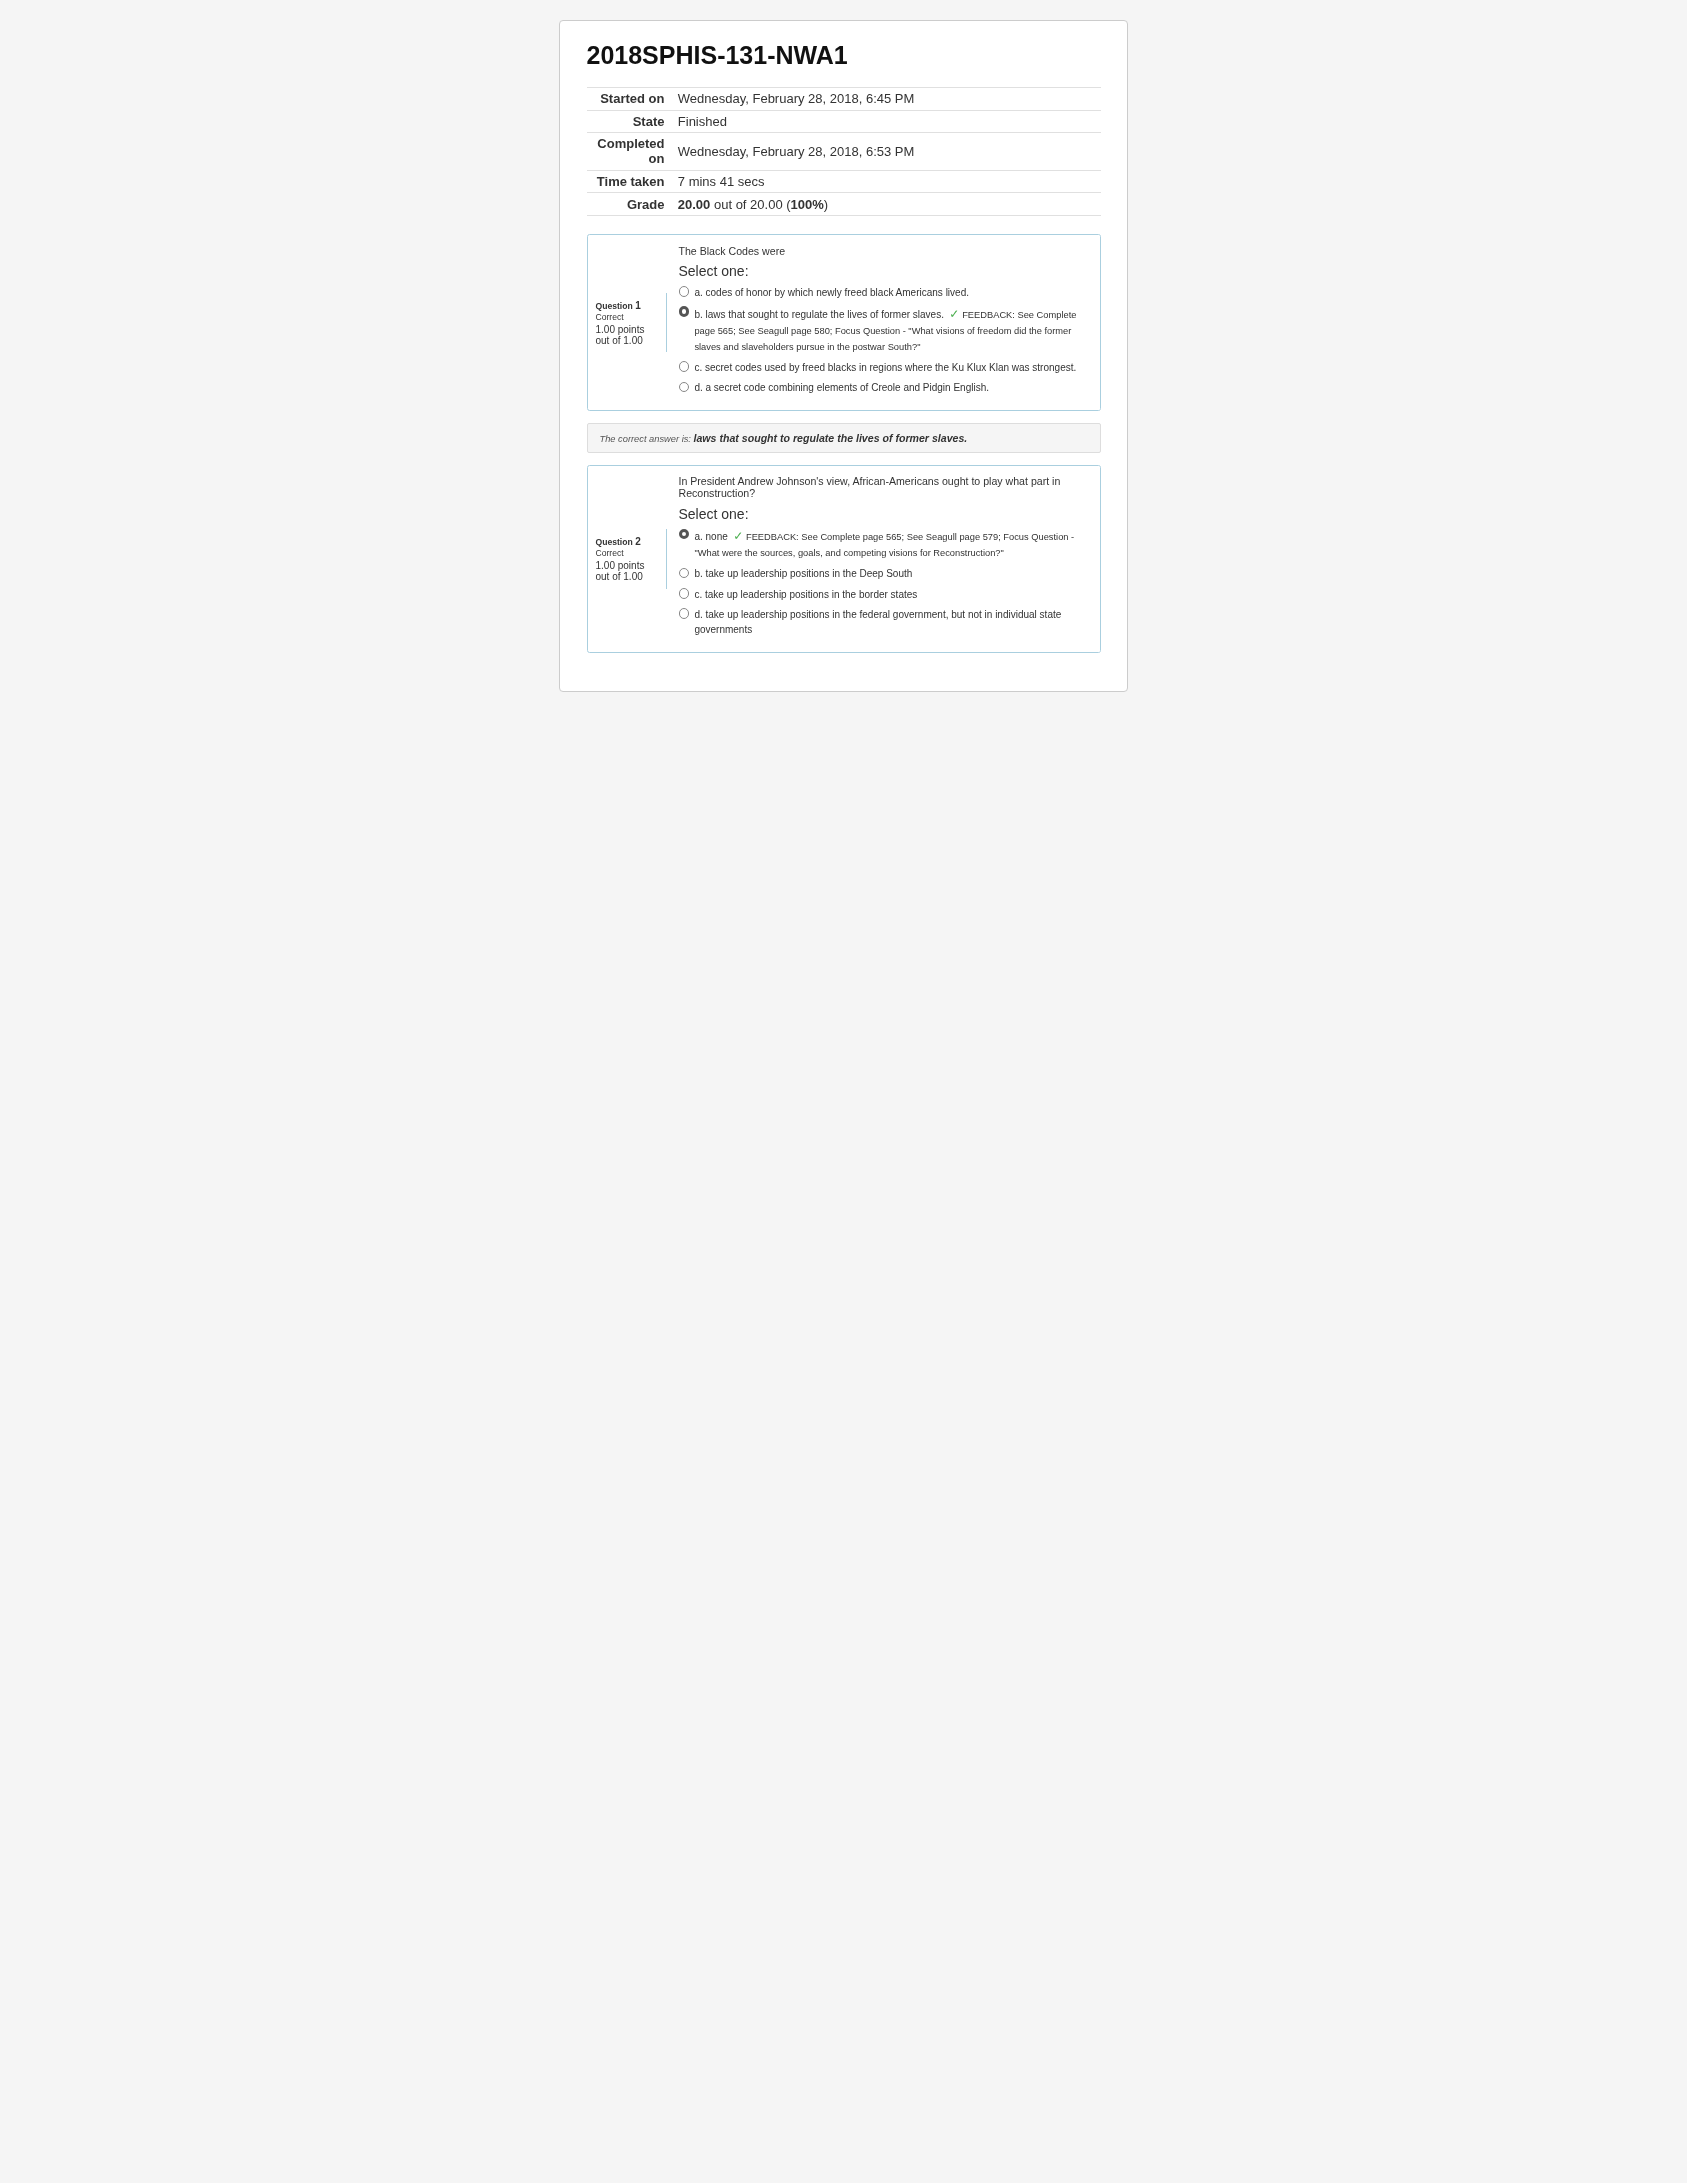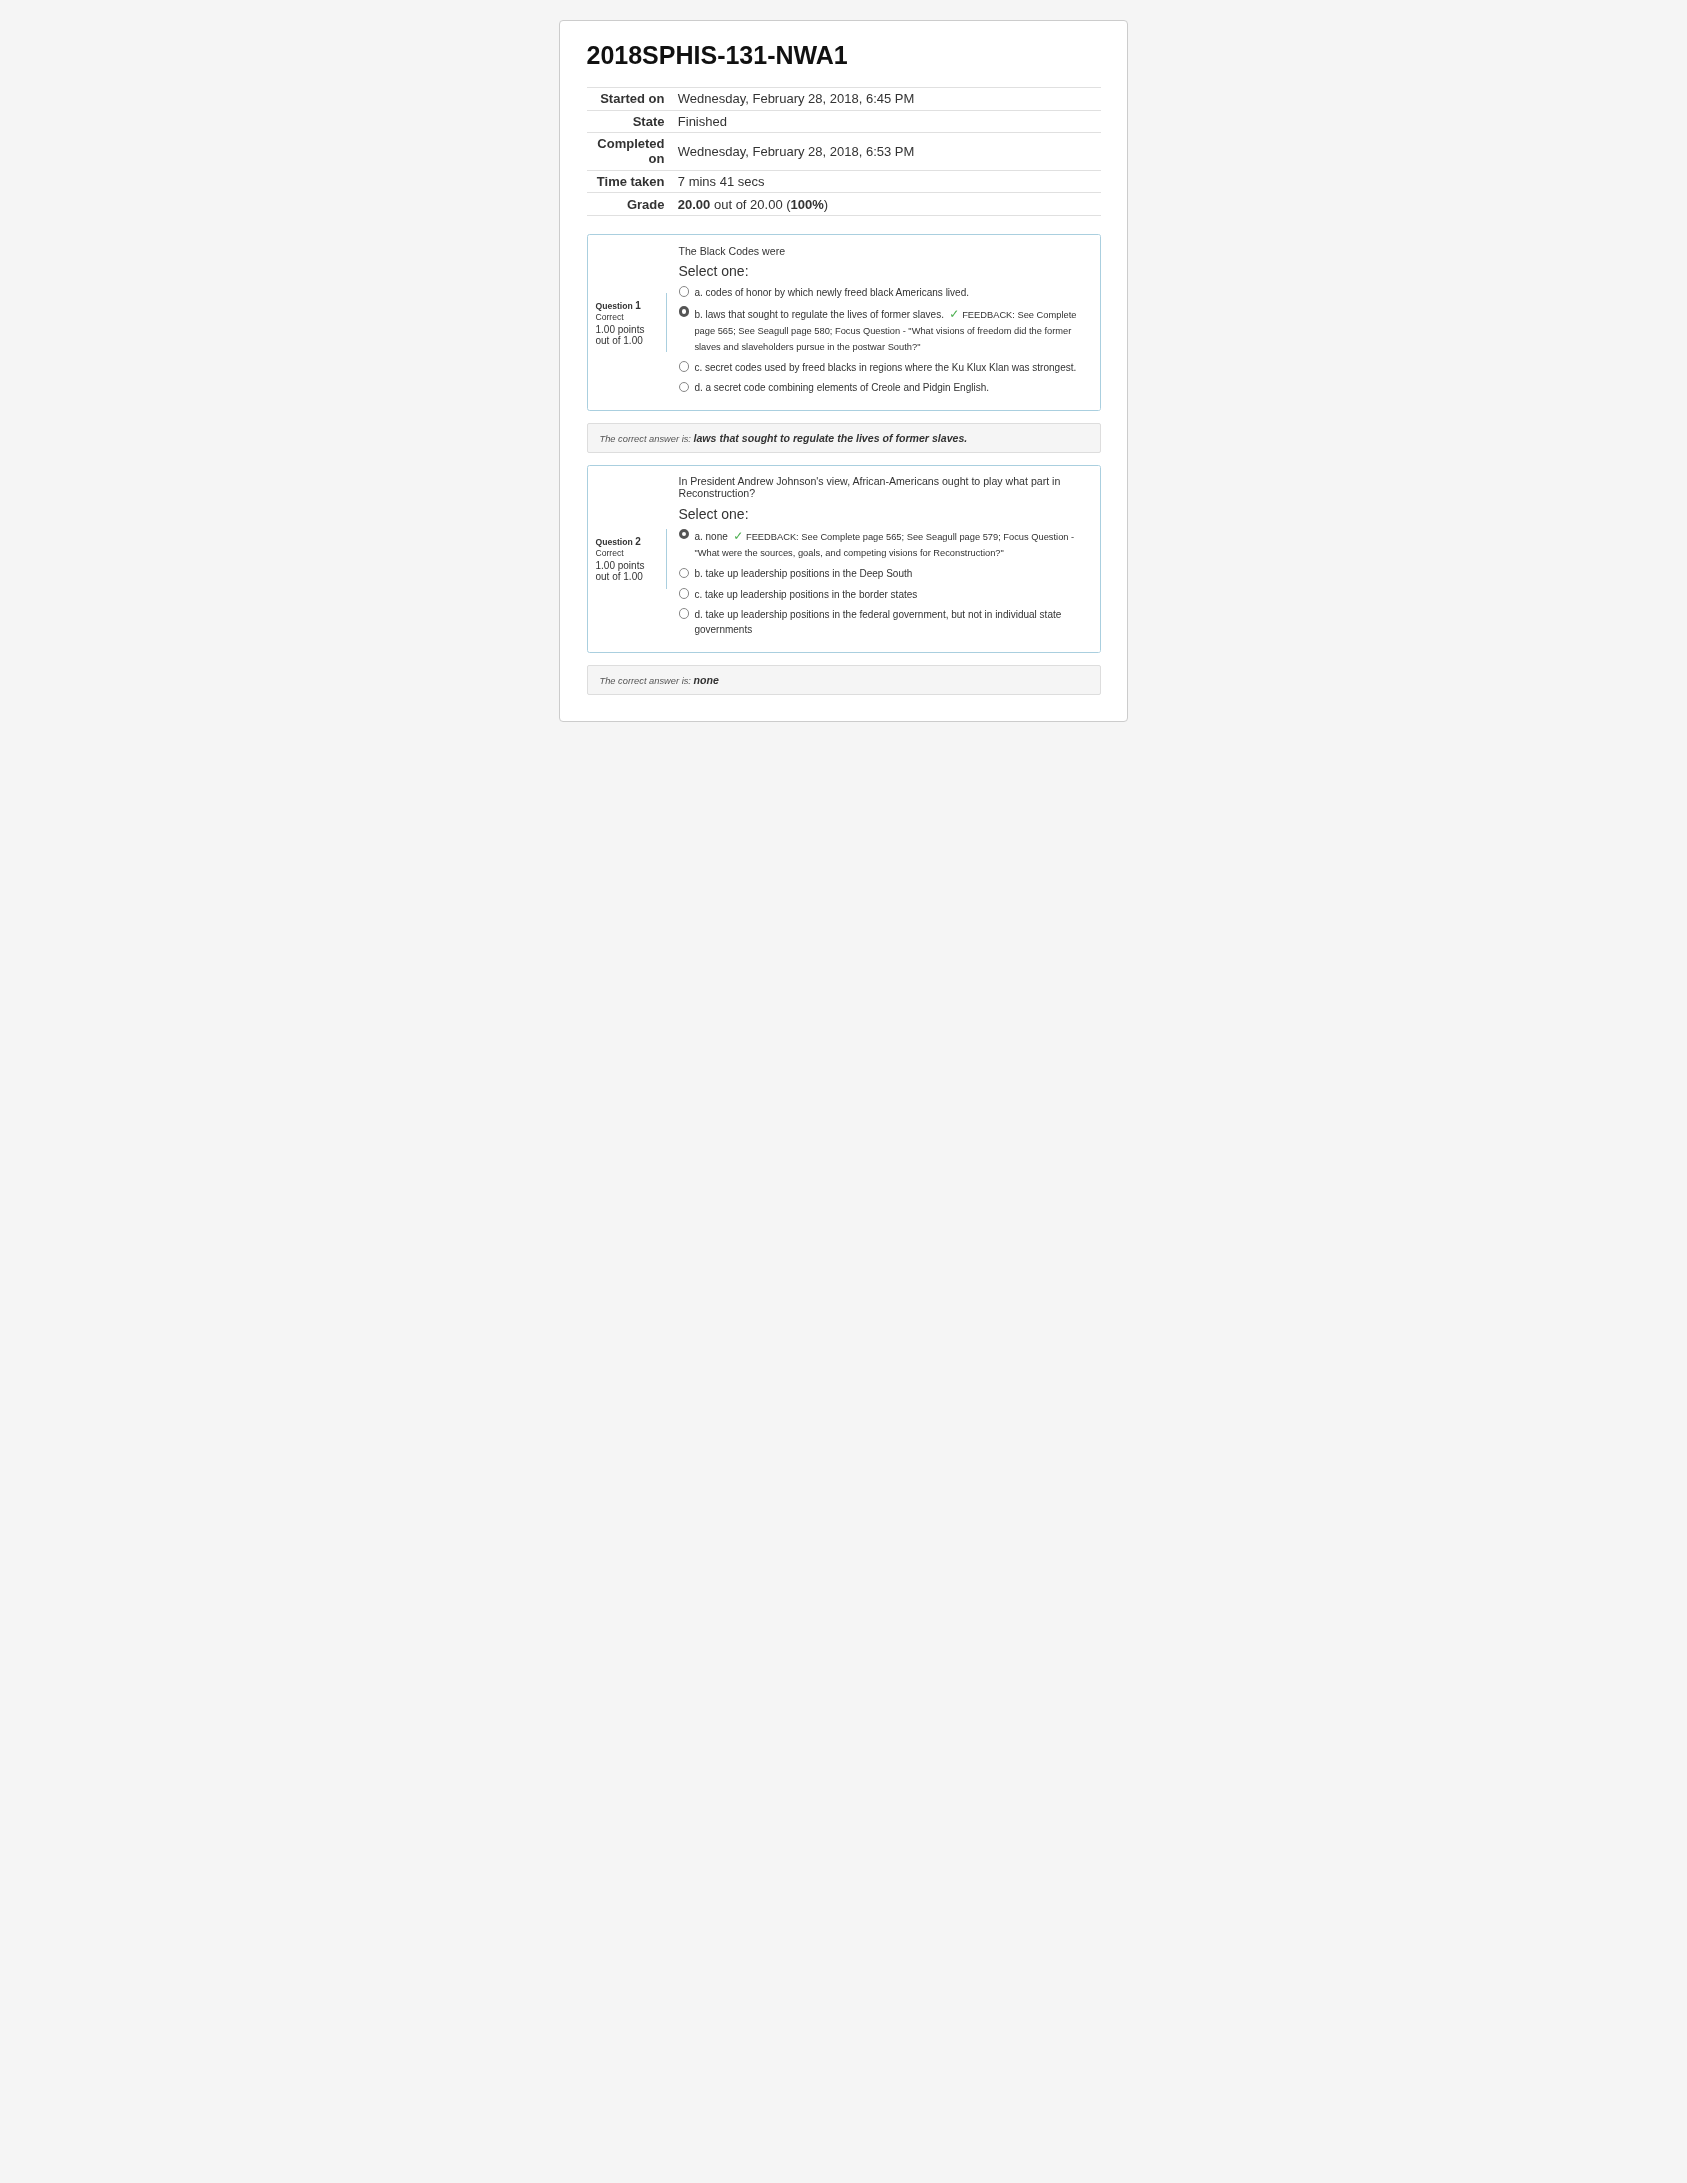--- a/index.html
+++ b/index.html
@@ -236,17 +236,16 @@
           <div class="option-row">
             <span class="radio-circle"></span>
             <span class="option-text">c. take up leadership positions in the border states</span>
           </div>
           <div class="option-row">
             <span class="radio-circle"></span>
             <span class="option-text">d. take up leadership positions in the federal government, but not in individual state governments</span>
           </div>
         </div>
       </div>
-      <div class="feedback-block"><span class="correct-answer-label">The correct answer is: </span><span class="correct-answer-value">none</span></div>
     </div>
 
 </div>
 
 
 </body></html>

